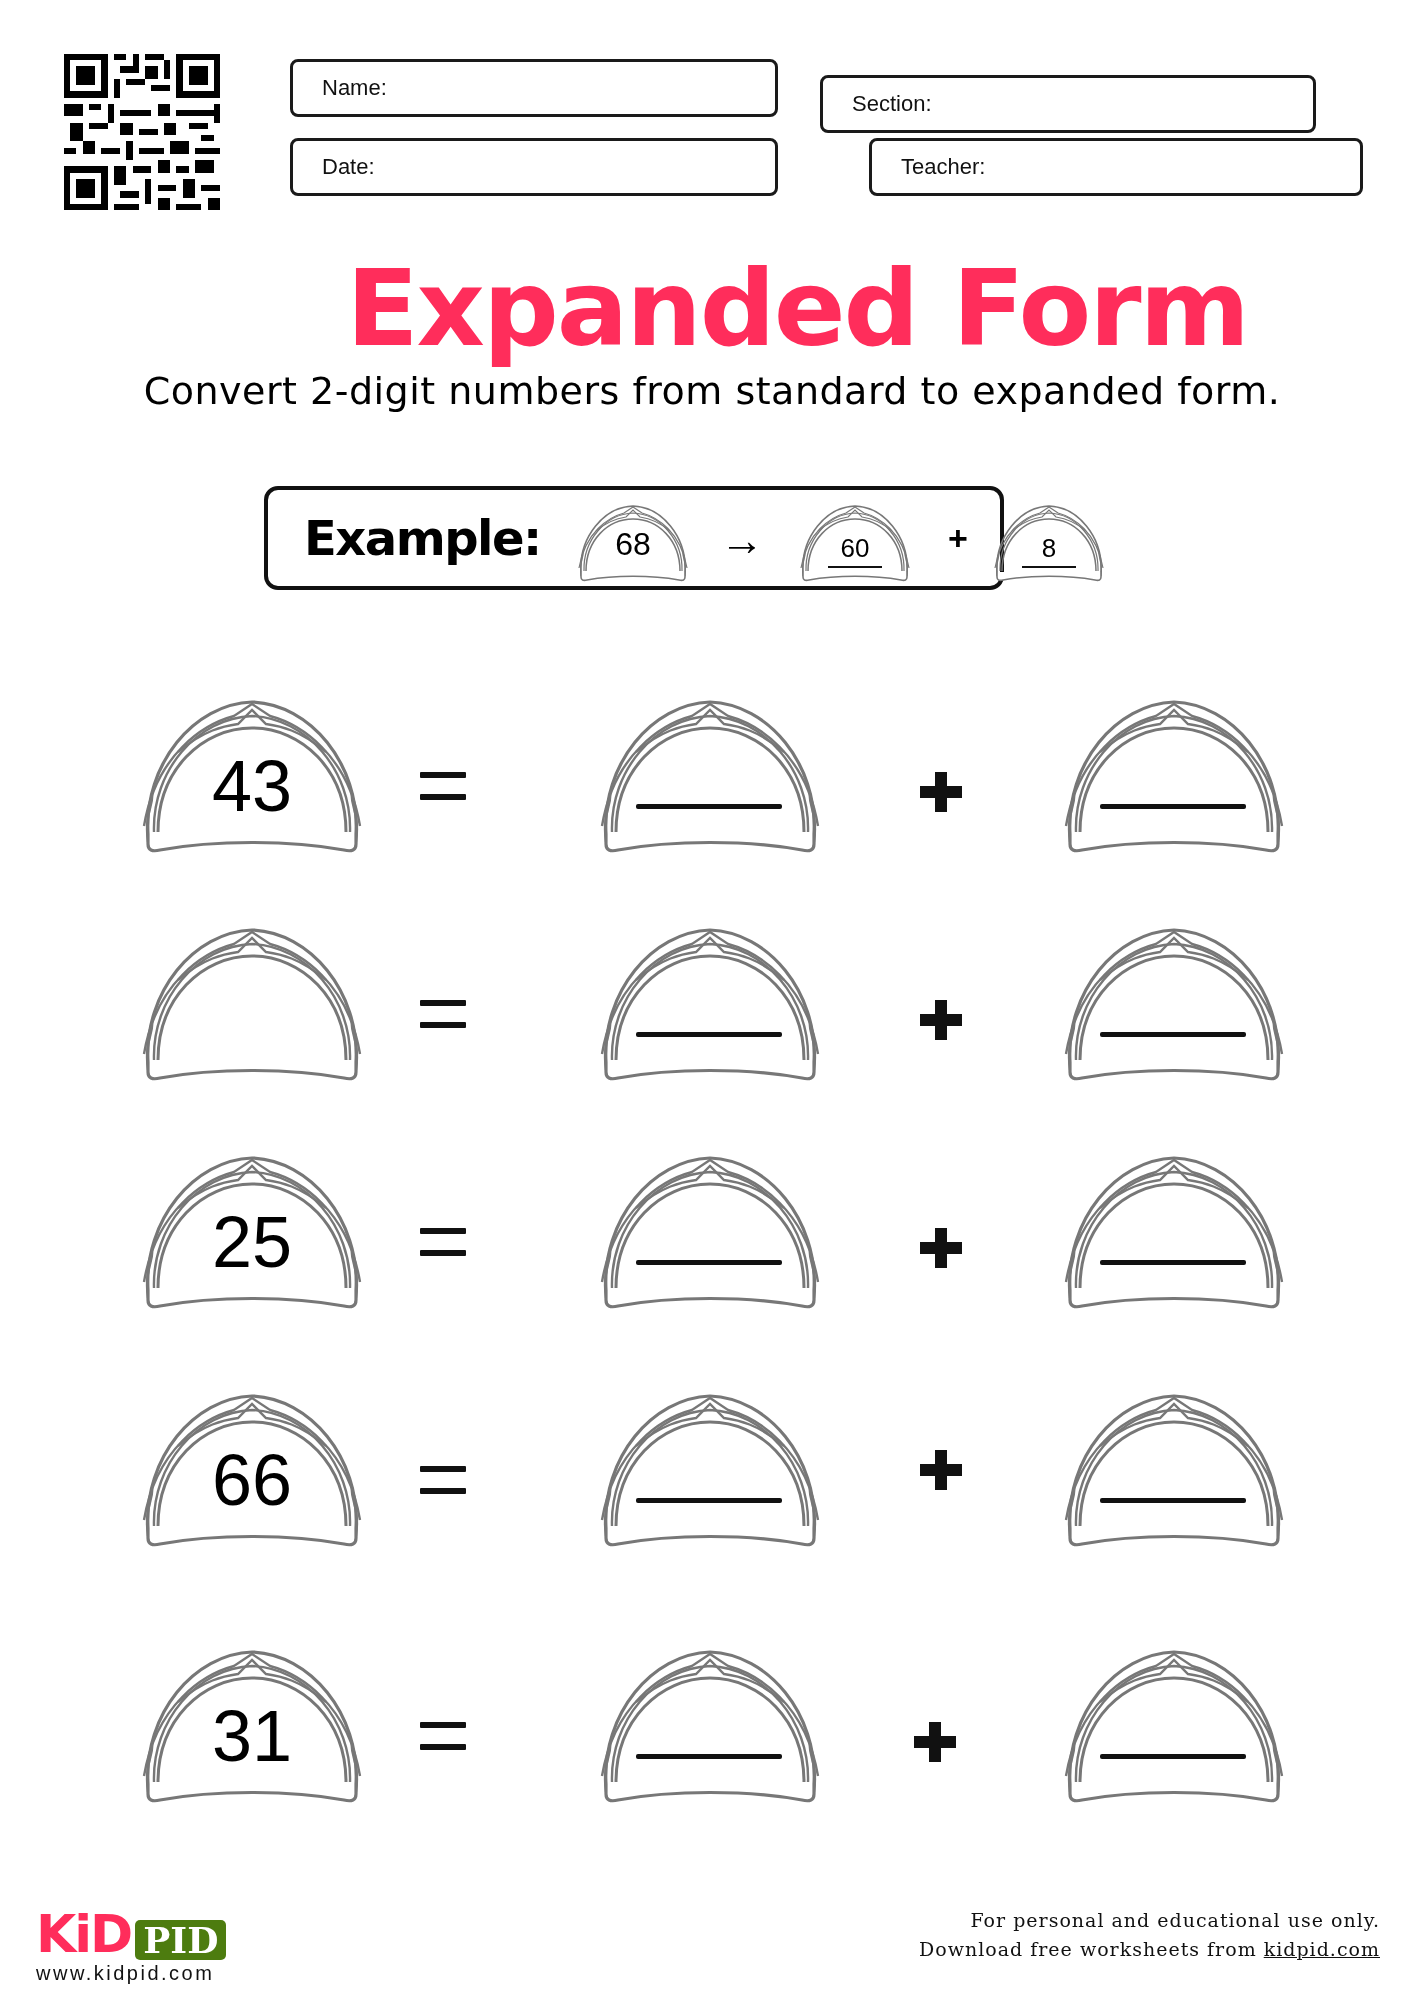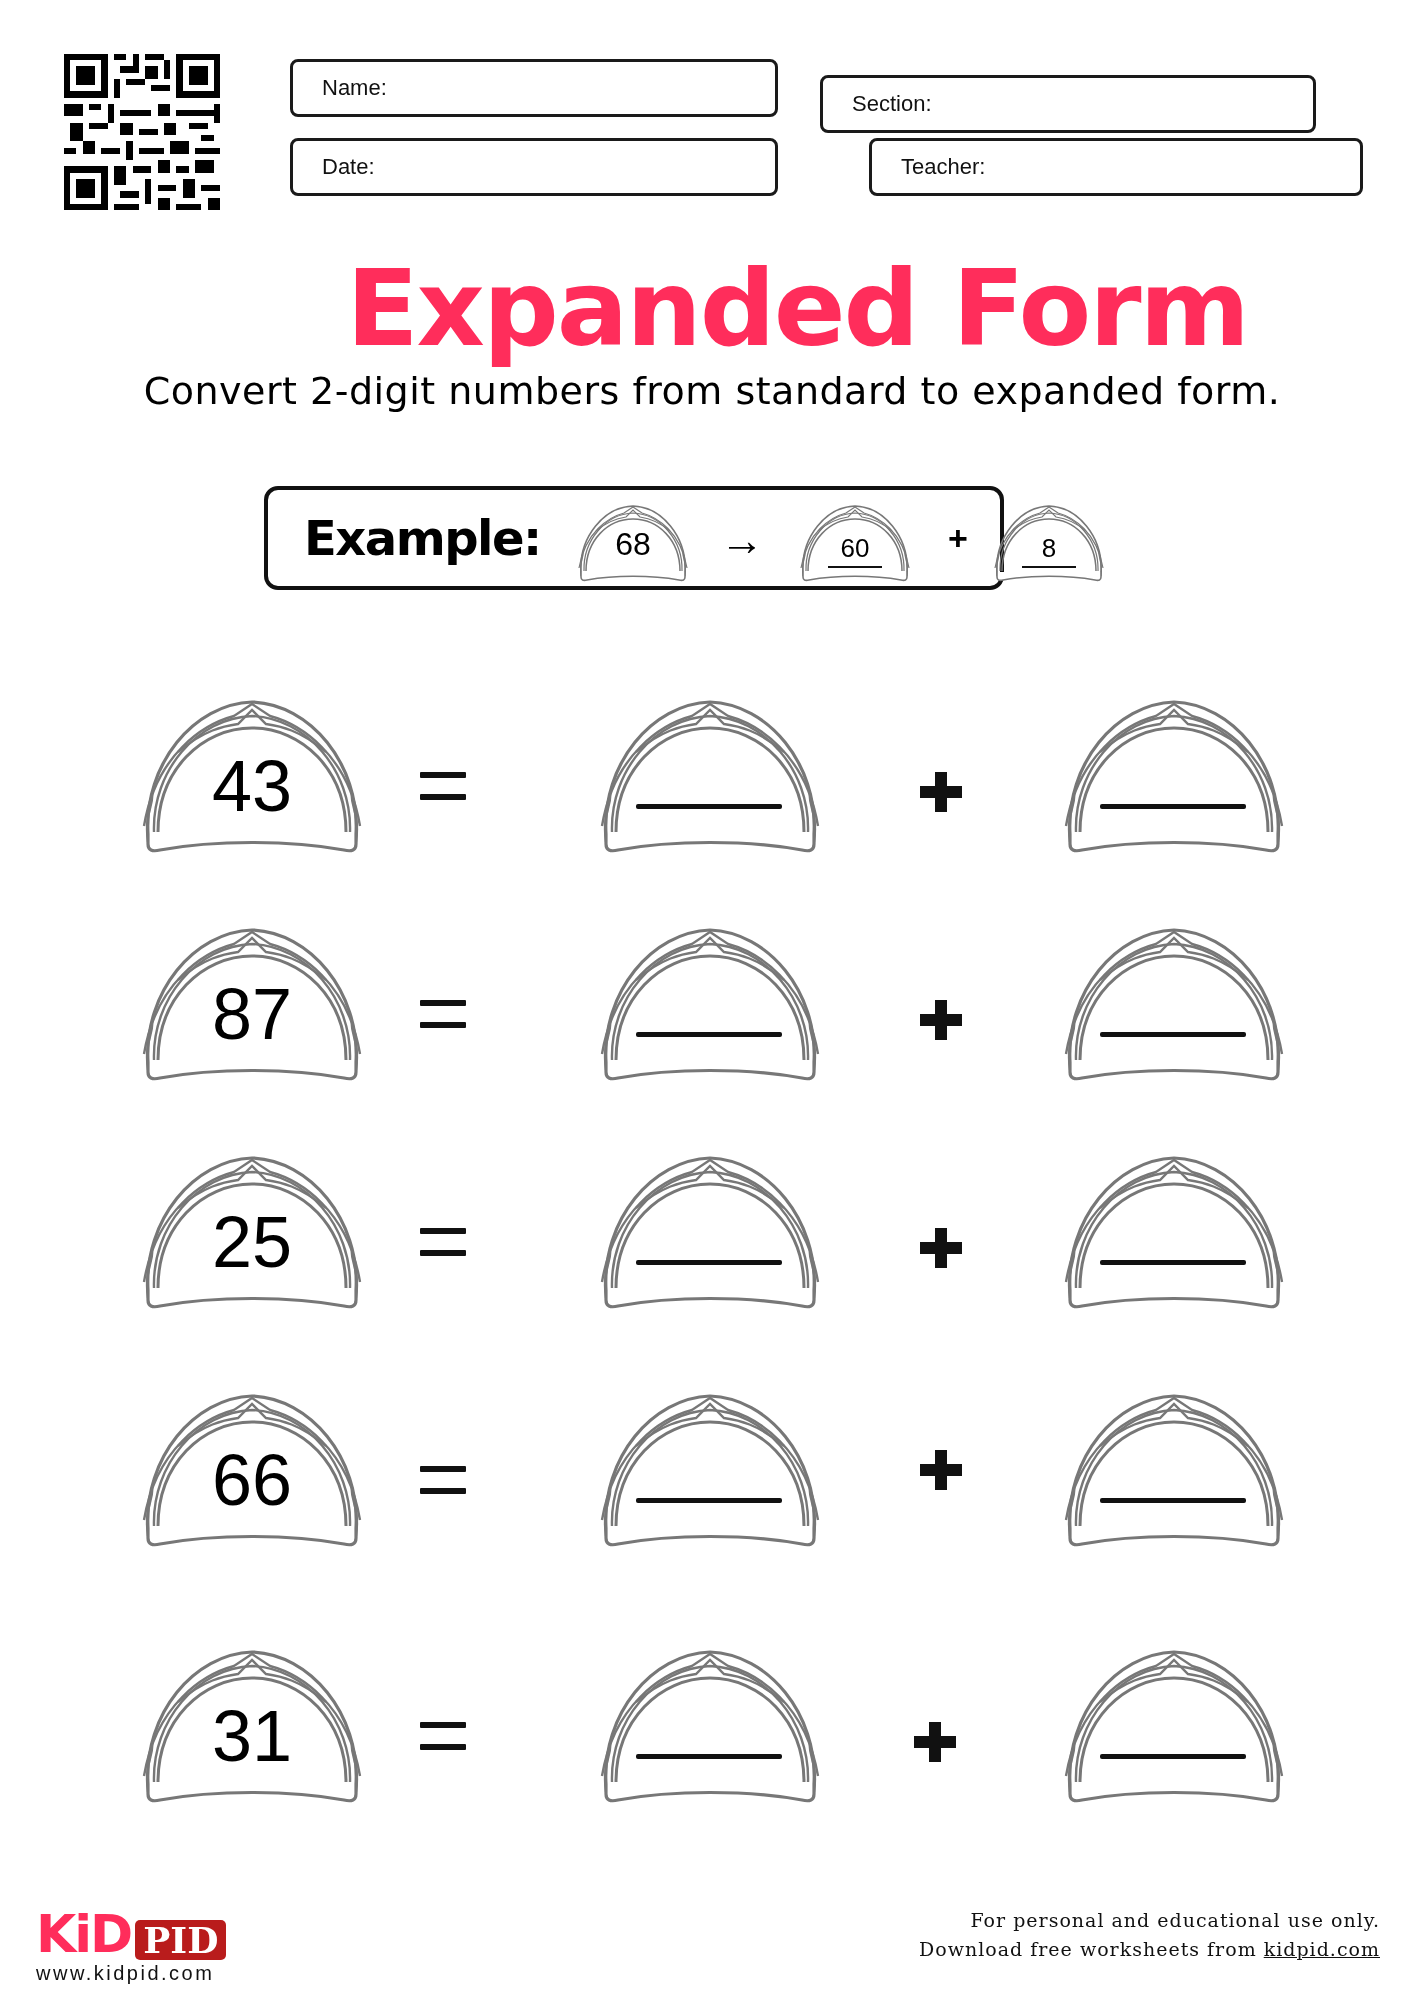--- a/index.html
+++ b/index.html
@@ -223,21 +223,20 @@
       </svg>
       <i class="blank"></i>
     </div>
 </div>
 
 <div class="row" style="top:922px">
   <div class="taco t1">
       <svg viewBox="0 0 236 160">
         <use href="#taco-shape"></use>
       </svg>
-      <span class="num">87</span>
     </div>
   <div class="eq">
       <i></i>
       <i></i>
     </div>
   <div class="taco t2">
       <svg viewBox="0 0 236 160">
         <use href="#taco-shape"></use>
       </svg>
       <i class="blank"></i>
@@ -336,19 +335,19 @@
   <div class="taco t3">
       <svg viewBox="0 0 236 160">
         <use href="#taco-shape"></use>
       </svg>
       <i class="blank"></i>
     </div>
 </div>
 
 <div class="logo">
   <span class="kid" style="color:#ff2d5b">KiD</span>
-  <span class="pid" style="background:#b91c1c">PID</span>
+  <span class="pid" style="background:#4d7c0f">PID</span>
 </div>
 <div class="website">www.kidpid.com</div>
 <div class="disclaimer">
   <div>For personal and educational use only.</div>
   <div><span>Download free worksheets from </span><a>kidpid.com</a></div>
 </div>
 
 </body></html>

